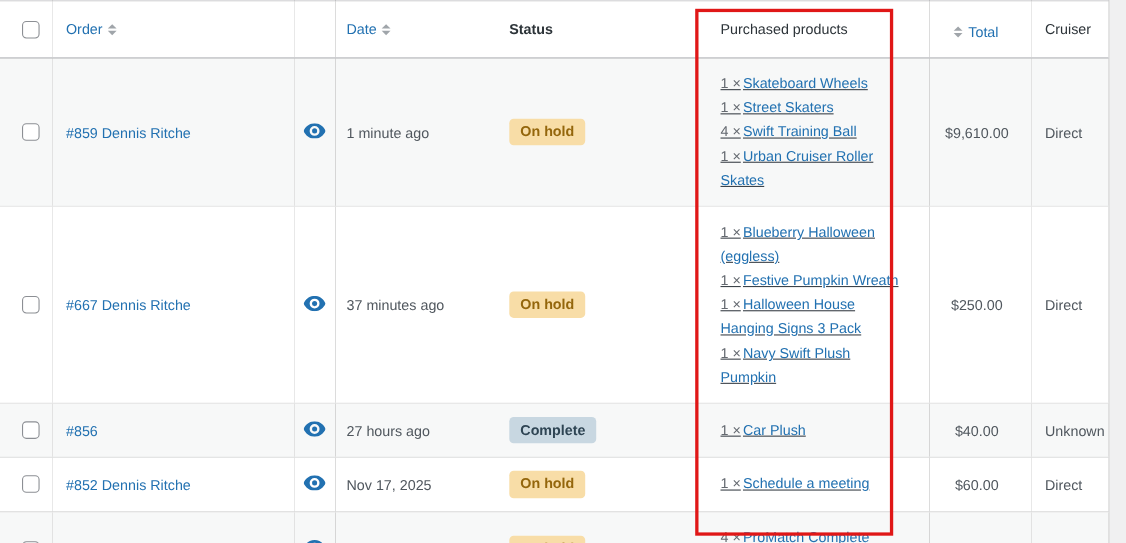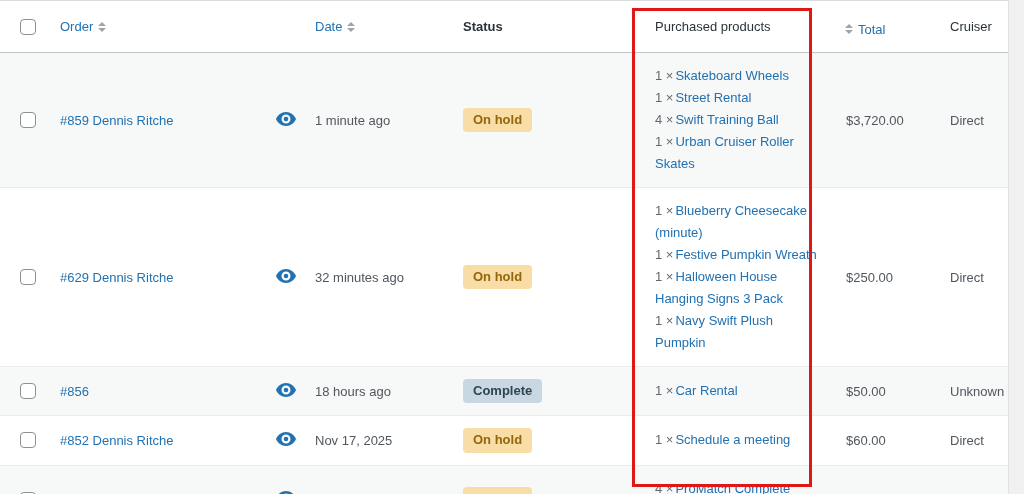--- a/index.html
+++ b/index.html
@@ -48,21 +48,21 @@
   }
   tbody tr:nth-child(odd) { background: #f7f8f8; }
   tbody tr:nth-child(even) { background: #ffffff; }
 
   .cb { padding-left: 20px; }
   .col-order-cell { padding-left: 12px; }
   .col-eye-cell { padding-left: 8px; }
   .col-date-cell { padding-left: 10px; color: #50575e; }
   .col-status-cell { padding-left: 13px; font-weight: bold; }
   .col-products-cell { padding-left: 15px; margin-top: 44px; }
-  .col-total-cell { text-align: left; padding-right: 8px; color: #50575e; }
+  .col-total-cell { text-align: center; padding-right: 8px; color: #50575e; }
   .col-origin-cell { padding-left: 12px; color: #50575e; }
 
   thead th.col-products-cell, thead th.col-status-cell,
   thead th.col-origin-cell { color: #2c3338; }
 
   a { text-decoration: none; }
   .sort-link { color: var(--link, #2271b1); display: inline-flex; align-items: center; cursor: pointer; }
   .order-link { color: var(--link, #2271b1); font-weight: normal; cursor: pointer; }
   .plink { color: var(--link, #2271b1); cursor: pointer; }
 
@@ -97,21 +97,21 @@
     display: inline-block;
     padding: 5px 10px;
     border-radius: 4px;
     font-size: 13px;
     line-height: 1.1;
     white-space: nowrap;
   }
   .badge[data-status="on-hold"] { background: var(--on-hold-bg, #f8dda7); color: var(--on-hold-text, #94660c); }
   .badge[data-status="completed"] { background: var(--completed-bg, #c8d7e1); color: var(--completed-text, #2e4453); }
 
-  .plist { max-width: 162px; }
+  .plist { max-width: 162px; text-decoration: underline; }
   .pline { line-height: 22px; }
   .pline .qty { color: #646970; margin-right: 2px; }
 
   .highlight-box {
     position: absolute;
     left: 632px;
     top: 8px;
     width: 180px;
     height: 479px;
     border: 3px solid var(--red-box, #e01717);
@@ -185,47 +185,47 @@
                 <path fill-rule="evenodd" d="M10 0C5.5 0 1.7 2.9 0 7c1.7 4.1 5.5 7 10 7s8.3-2.9 10-7C18.3 2.9 14.5 0 10 0zm0 11.5A4.5 4.5 0 1 1 10 2.5a4.5 4.5 0 0 1 0 9z" fill="#2271b1"></path>
                 <circle cx="10" cy="7" r="2.3" fill="#2271b1"></circle>
               </svg>
           </a>
         </td>
         <td class="col-date-cell">1 minute ago</td>
         <td class="col-status-cell"><span class="badge" data-status="on-hold">On hold</span></td>
         <td class="col-products-cell">
           <div class="plist">
             <div class="pline"><span class="qty">1 ×</span><a href="#" class="plink">Skateboard Wheels</a></div>
-            <div class="pline"><span class="qty">1 ×</span><a href="#" class="plink">Street Rental</a></div>
+            <div class="pline"><span class="qty">1 ×</span><a href="#" class="plink">Street Skaters</a></div>
             <div class="pline"><span class="qty">4 ×</span><a href="#" class="plink">Swift Training Ball</a></div>
             <div class="pline"><span class="qty">1 ×</span><a href="#" class="plink">Urban Cruiser Roller Skates</a></div>
           </div>
         </td>
-        <td class="col-total-cell">$3,720.00</td>
+        <td class="col-total-cell">$9,610.00</td>
         <td class="col-origin-cell">Direct</td>
       </tr>
 
       <tr>
         <td class="cb">
             <input type="checkbox" style="">
           </td>
-        <td class="col-order-cell"><a href="#" class="order-link">#629 Dennis Ritche</a></td>
-        <td class="col-eye-cell">
-          <a href="#" class="preview">
-            <svg viewBox="0 0 20 14" width="20" height="14">
-                <path fill-rule="evenodd" d="M10 0C5.5 0 1.7 2.9 0 7c1.7 4.1 5.5 7 10 7s8.3-2.9 10-7C18.3 2.9 14.5 0 10 0zm0 11.5A4.5 4.5 0 1 1 10 2.5a4.5 4.5 0 0 1 0 9z" fill="#2271b1"></path>
-                <circle cx="10" cy="7" r="2.3" fill="#2271b1"></circle>
-              </svg>
-          </a>
-        </td>
-        <td class="col-date-cell">32 minutes ago</td>
+        <td class="col-order-cell"><a href="#" class="order-link">#667 Dennis Ritche</a></td>
+        <td class="col-eye-cell">
+          <a href="#" class="preview">
+            <svg viewBox="0 0 20 14" width="20" height="14">
+                <path fill-rule="evenodd" d="M10 0C5.5 0 1.7 2.9 0 7c1.7 4.1 5.5 7 10 7s8.3-2.9 10-7C18.3 2.9 14.5 0 10 0zm0 11.5A4.5 4.5 0 1 1 10 2.5a4.5 4.5 0 0 1 0 9z" fill="#2271b1"></path>
+                <circle cx="10" cy="7" r="2.3" fill="#2271b1"></circle>
+              </svg>
+          </a>
+        </td>
+        <td class="col-date-cell">37 minutes ago</td>
         <td class="col-status-cell"><span class="badge" data-status="on-hold">On hold</span></td>
         <td class="col-products-cell">
           <div class="plist">
-            <div class="pline"><span class="qty">1 ×</span><a href="#" class="plink">Blueberry Cheesecake (minute)</a></div>
+            <div class="pline"><span class="qty">1 ×</span><a href="#" class="plink">Blueberry Halloween (eggless)</a></div>
             <div class="pline"><span class="qty">1 ×</span><a href="#" class="plink">Festive Pumpkin Wreath</a></div>
             <div class="pline"><span class="qty">1 ×</span><a href="#" class="plink">Halloween House Hanging Signs 3 Pack</a></div>
             <div class="pline"><span class="qty">1 ×</span><a href="#" class="plink">Navy Swift Plush Pumpkin</a></div>
           </div>
         </td>
         <td class="col-total-cell">$250.00</td>
         <td class="col-origin-cell">Direct</td>
       </tr>
 
       <tr>
@@ -234,28 +234,28 @@
           </td>
         <td class="col-order-cell"><a href="#" class="order-link">#856</a></td>
         <td class="col-eye-cell">
           <a href="#" class="preview">
             <svg viewBox="0 0 20 14" width="20" height="14">
                 <path fill-rule="evenodd" d="M10 0C5.5 0 1.7 2.9 0 7c1.7 4.1 5.5 7 10 7s8.3-2.9 10-7C18.3 2.9 14.5 0 10 0zm0 11.5A4.5 4.5 0 1 1 10 2.5a4.5 4.5 0 0 1 0 9z" fill="#2271b1"></path>
                 <circle cx="10" cy="7" r="2.3" fill="#2271b1"></circle>
               </svg>
           </a>
         </td>
-        <td class="col-date-cell">18 hours ago</td>
+        <td class="col-date-cell">27 hours ago</td>
         <td class="col-status-cell"><span class="badge" data-status="completed">Complete</span></td>
         <td class="col-products-cell">
           <div class="plist">
-            <div class="pline"><span class="qty">1 ×</span><a href="#" class="plink">Car Rental</a></div>
-          </div>
-        </td>
-        <td class="col-total-cell">$50.00</td>
+            <div class="pline"><span class="qty">1 ×</span><a href="#" class="plink">Car Plush</a></div>
+          </div>
+        </td>
+        <td class="col-total-cell">$40.00</td>
         <td class="col-origin-cell">Unknown</td>
       </tr>
 
       <tr>
         <td class="cb">
             <input type="checkbox" style="">
           </td>
         <td class="col-order-cell"><a href="#" class="order-link">#852 Dennis Ritche</a></td>
         <td class="col-eye-cell">
           <a href="#" class="preview">

